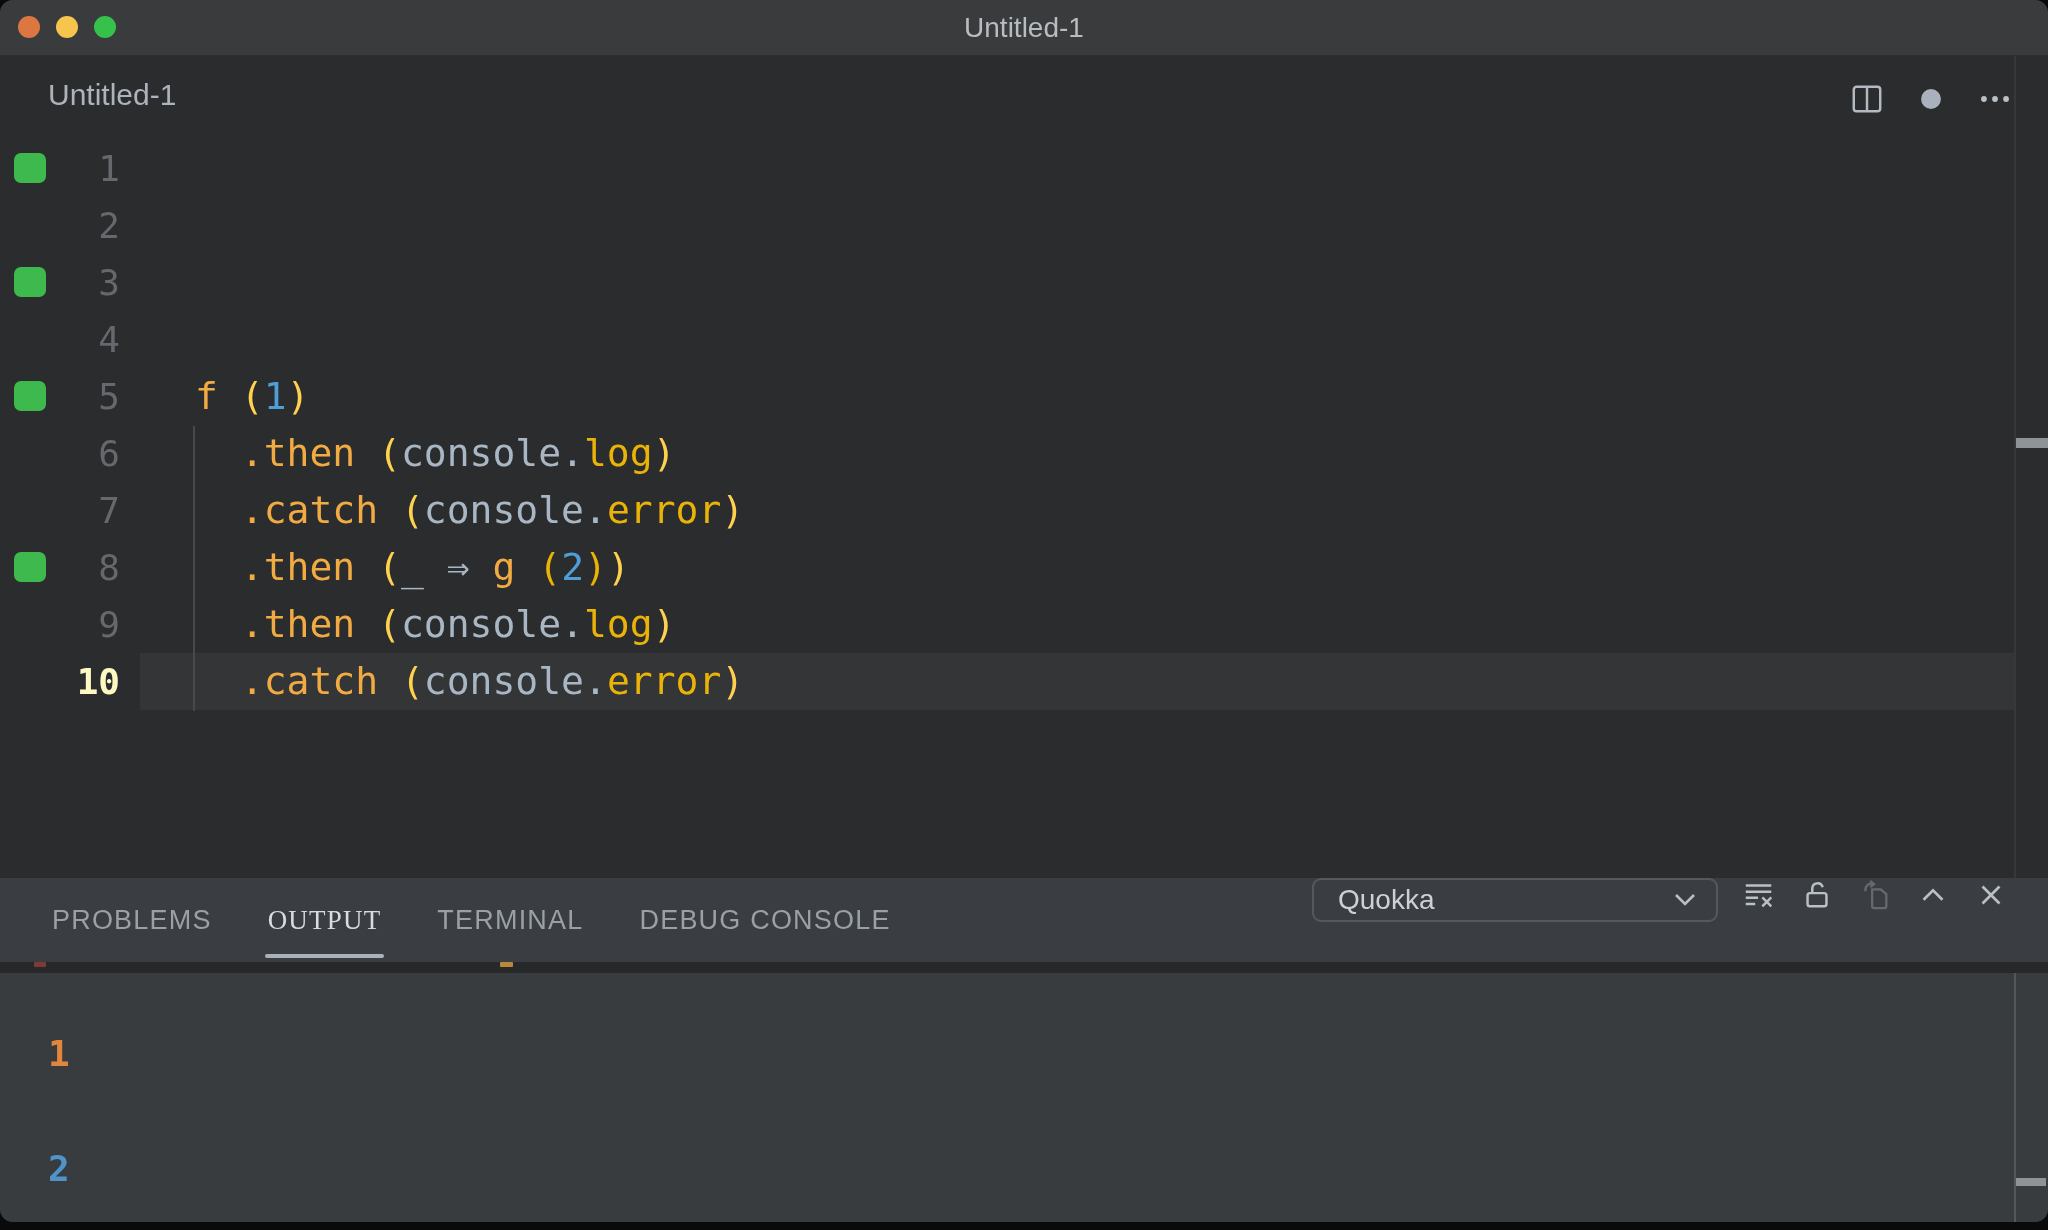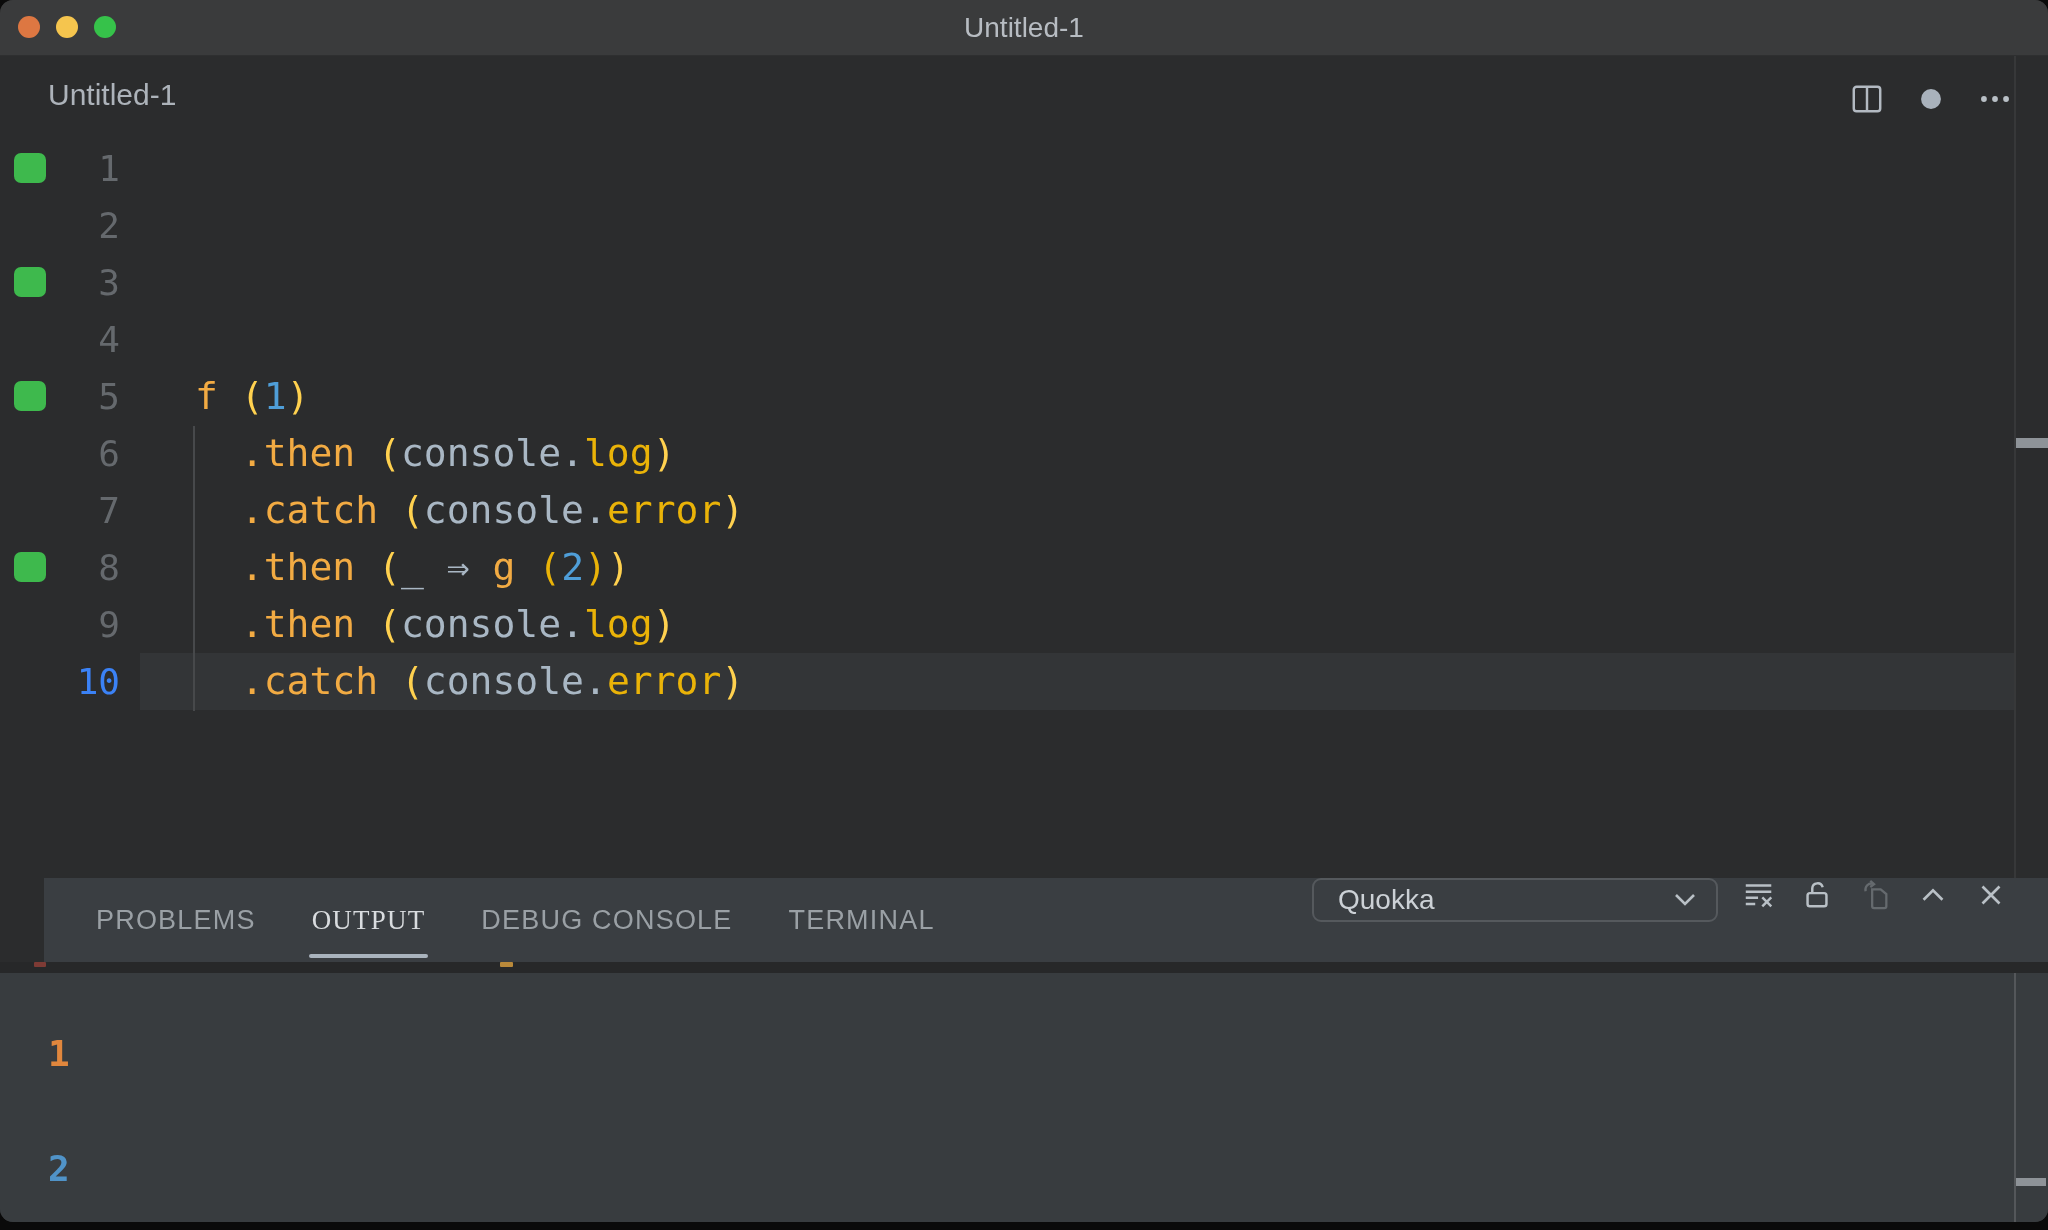--- a/index.html
+++ b/index.html
@@ -19,30 +19,30 @@
   .editor-actions{position:absolute;right:36px;top:26px;display:flex;align-items:center;gap:30px;}
   .icon-btn{width:34px;height:34px;display:flex;align-items:center;justify-content:center;}
   .icon-btn svg{display:block;}
   #code-lines{position:absolute;left:0;top:84px;right:0;}
   .code-row{position:relative;height:57px;font-family:"DejaVu Sans Mono",monospace;}
   .code-row.active::before{content:"";position:absolute;left:140px;right:34px;top:0;bottom:0;
                            background:#333537;}
   .cov{position:absolute;left:14px;top:13px;width:32px;height:30px;border-radius:7px;background:#3eb94d;}
   .lnum{position:absolute;left:0;top:0;width:120px;height:57px;line-height:57px;text-align:right;
         font-size:36px;color:#65696d;}
-  .code-row.active .lnum{color:#3b82f6;}
+  .code-row.active .lnum{color:#fef9c3;font-weight:bold;}
   .ctext{position:absolute;left:195px;top:0;height:57px;line-height:57px;font-size:38px;white-space:pre;}
   .tk-kw{color:#cc8146}.tk-fn{color:#f2ab43}.tk-py{color:#ffd14f}
   .tk-pp{color:#eab308}.tk-id{color:#a9b7c4}.tk-nm{color:#4f9ed8}
   .indent-guide{position:absolute;left:193px;top:370px;width:2px;height:285px;background:#47494b;}
   .edge-line-editor{position:absolute;left:2014px;top:0;width:2px;height:822px;background:rgba(255,255,255,0.06);}
   .scroll-mark-editor{position:absolute;left:2016px;top:382px;width:32px;height:10px;background:#8e9398;}
   
   .panel{position:absolute;left:0;top:878px;right:0;height:344px;display:flex;flex-direction:column;}
-  .panel-header{position:relative;height:84px;background:#3a3e42;display:flex;align-items:center;margin-left:44px;}
+  .panel-header{position:relative;height:84px;background:#3a3e42;display:flex;align-items:center;}
   .panel-tabs{display:flex;align-items:center;padding-left:52px;height:100%;}
   .ptab{position:relative;height:100%;display:flex;align-items:center;margin-right:56px;
         font-size:27px;letter-spacing:1.2px;color:#9aa0a5;}
   .ptab.active{color:#d9dcdf;font-family:Liberation Serif, serif;}
   .ptab.active::after{content:"";position:absolute;left:-3px;right:-3px;bottom:4px;height:4px;
                       background:#a9b3bd;border-radius:2px;}
   .panel-controls{position:absolute;right:40px;top:0;height:84px;display:flex;gap:24px;}
   .channel-select{width:406px;height:44px;border:2px solid #55595d;border-radius:9px;
                   display:flex;align-items:center;box-sizing:border-box;padding:0 20px 0 24px;}
   .channel-value{font-size:28px;color:#ccd1d6;flex:1;}
@@ -141,22 +141,22 @@
     <div class="indent-guide"></div>
     <div class="edge-line-editor"></div>
     <div class="scroll-mark-editor"></div>
   </div>
 
   <div class="panel">
     <div class="panel-header">
       <div class="panel-tabs" id="panel-tabs">
           <div class="ptab">PROBLEMS</div>
           <div class="ptab active">OUTPUT</div>
+          <div class="ptab">TERMINAL</div>
           <div class="ptab">DEBUG CONSOLE</div>
-          <div class="ptab">TERMINAL</div>
         </div>
       <div class="panel-controls">
         <div class="channel-select">
           <span class="channel-value">Quokka</span>
           <svg width="22" height="14" viewBox="0 0 22 14" fill="none" stroke="#b9c0c6" stroke-width="2.6">
               <path d="M2 2l9 9 9-9"></path>
             </svg>
         </div>
         <div class="icon-btn">
           <svg width="36" height="36" viewBox="0 0 36 36" fill="none" stroke="#b9c0c6" stroke-width="2.6">

